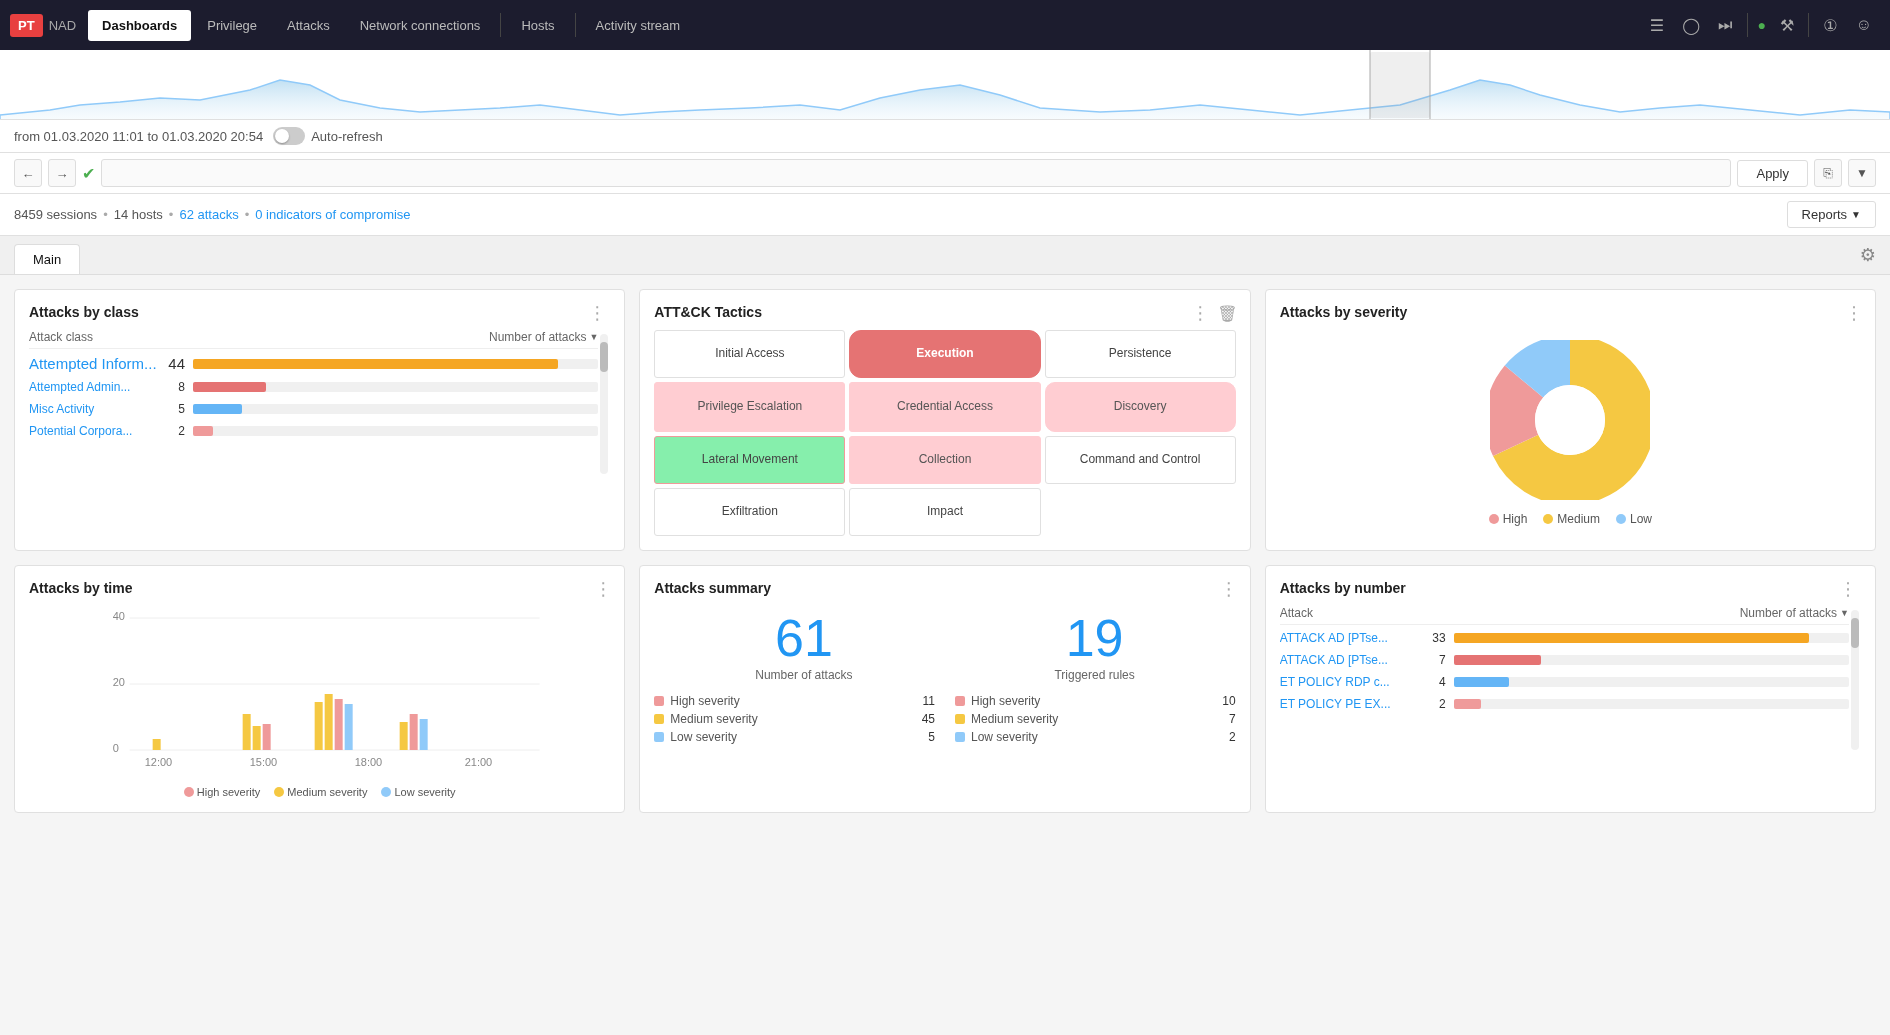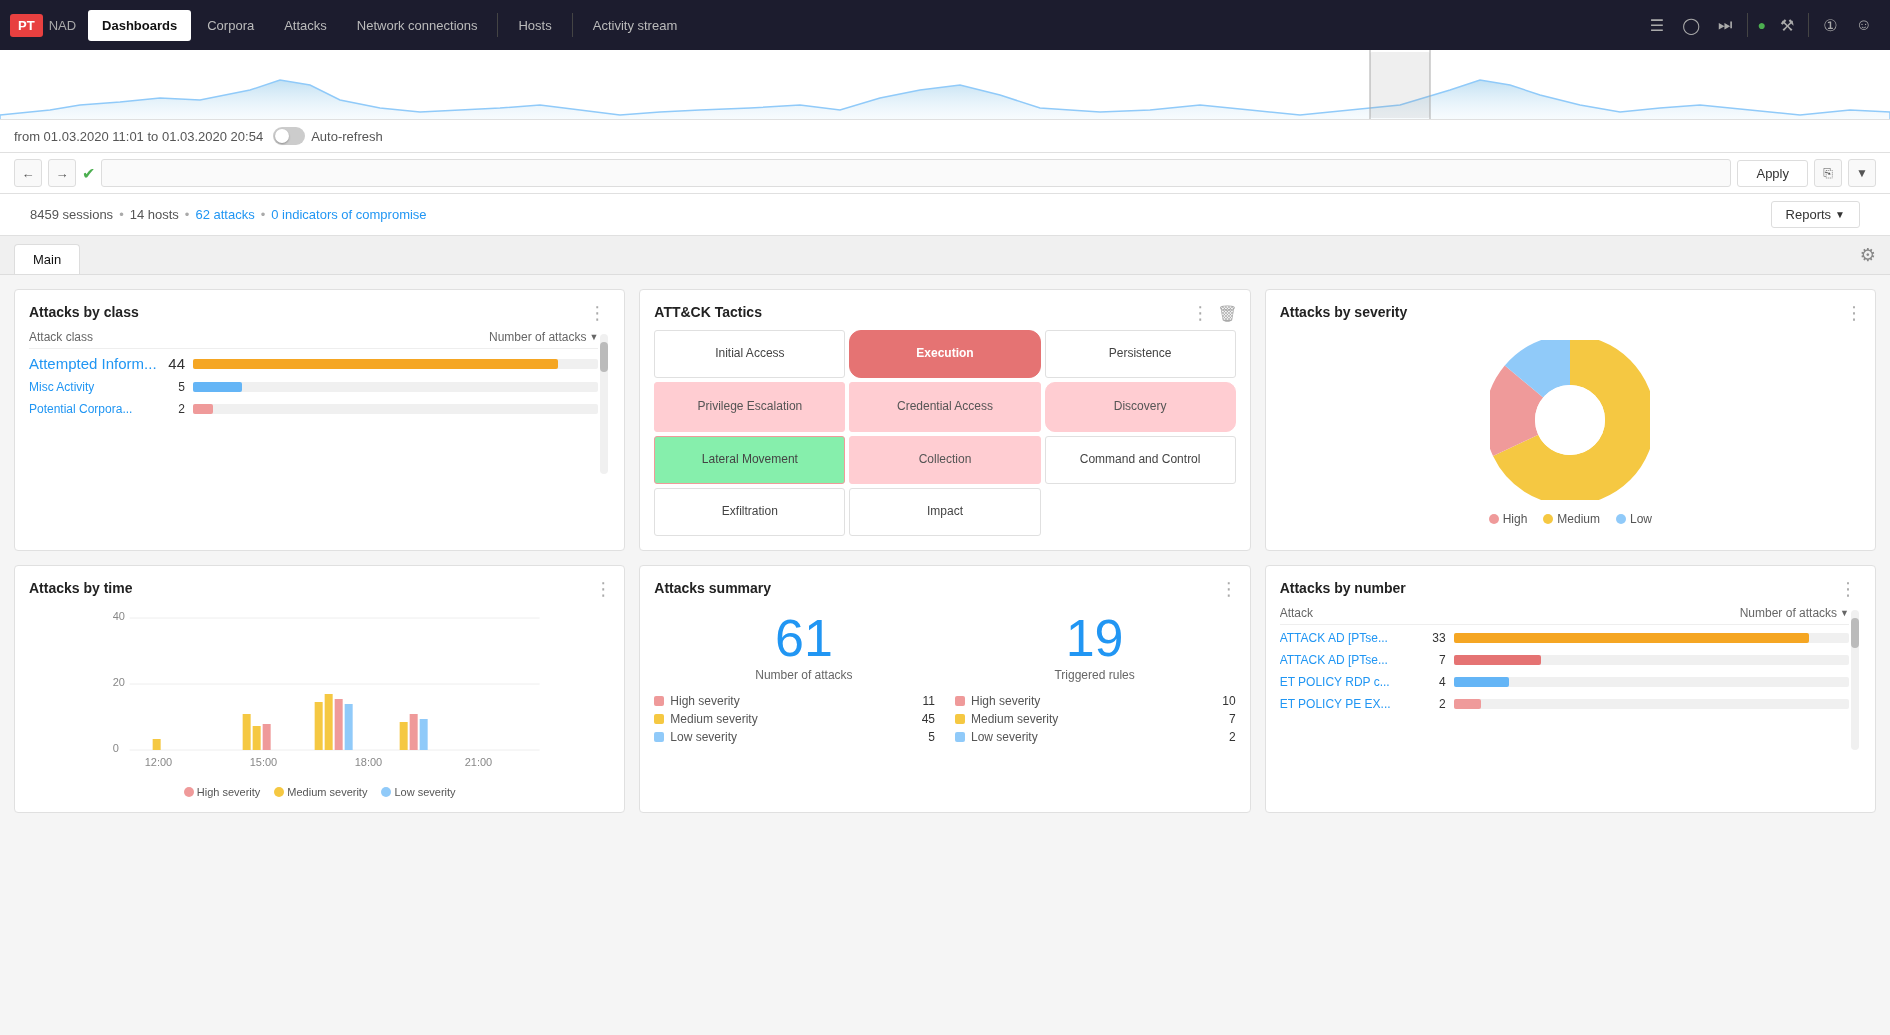--- a/index.html
+++ b/index.html
@@ -9,21 +9,21 @@
   </style>
 </head>
 <body>
 
 <nav style="display:flex;align-items:center;background:#1c1c2e;color:#ccc;height:50px;padding:0 10px;gap:2px;">
   <div style="background:#e84040;color:white;font-weight:bold;font-size:13px;padding:4px 8px;border-radius:3px;margin-right:4px;">
     <span>PT</span>
   </div>
   <span style="color:#aaa;font-size:13px;margin-right:10px;">NAD</span>
   <div style="padding:8px 14px;background:#fff;color:#111;font-weight:600;font-size:13px;cursor:pointer;border-radius:3px;white-space:nowrap;">Dashboards</div>
-  <div style="padding:8px 14px;color:#bbb;font-size:13px;cursor:pointer;white-space:nowrap;">Corpora</div>
+  <div style="padding:8px 14px;color:#bbb;font-size:13px;cursor:pointer;white-space:nowrap;">Privilege</div>
   <div style="padding:8px 14px;color:#bbb;font-size:13px;cursor:pointer;white-space:nowrap;">Attacks</div>
   <div style="padding:8px 14px;color:#bbb;font-size:13px;cursor:pointer;white-space:nowrap;">Network connections</div>
   <div style="width:1px;height:24px;background:#444;margin:0 4px;"></div>
   <div style="padding:8px 14px;color:#bbb;font-size:13px;cursor:pointer;white-space:nowrap;">Hosts</div>
   <div style="width:1px;height:24px;background:#444;margin:0 4px;"></div>
   <div style="padding:8px 14px;color:#bbb;font-size:13px;cursor:pointer;white-space:nowrap;">Activity stream</div>
   <div style="flex:1;"></div>
   <span style="color:#aaa;font-size:16px;padding:4px 8px;cursor:pointer;">☰</span>
   <span style="color:#aaa;font-size:16px;padding:4px 8px;cursor:pointer;">◯</span>
   <span style="color:#aaa;font-size:16px;padding:4px 8px;cursor:pointer;">⏭</span>
@@ -64,21 +64,21 @@
 <div style="background:#fff;padding:6px 14px;border-bottom:1px solid #e0e0e0;display:flex;align-items:center;gap:6px;">
   <button style="width:28px;height:28px;border:1px solid #ddd;background:#f9f9f9;border-radius:3px;cursor:pointer;display:flex;align-items:center;justify-content:center;color:#555;font-size:13px;">←</button>
   <button style="width:28px;height:28px;border:1px solid #ddd;background:#f9f9f9;border-radius:3px;cursor:pointer;display:flex;align-items:center;justify-content:center;color:#555;font-size:13px;">→</button>
   <span style="color:#4caf50;font-size:16px;">✔</span>
   <input type="text" style="flex: 1 1 0%; height: 28px; border: 1px solid rgb(221, 221, 221); border-radius: 3px; padding: 0px 8px; font-size: 13px; color: rgb(85, 85, 85); background: rgb(250, 250, 250);" value="">
   <button style="padding:5px 18px;background:#fff;border:1px solid #ddd;border-radius:3px;cursor:pointer;font-size:13px;color:#333;">Apply</button>
   <button style="width:28px;height:28px;border:1px solid #ddd;background:#f9f9f9;border-radius:3px;cursor:pointer;display:flex;align-items:center;justify-content:center;color:#555;font-size:12px;">⎘</button>
   <button style="width:28px;height:28px;border:1px solid #ddd;background:#f9f9f9;border-radius:3px;cursor:pointer;display:flex;align-items:center;justify-content:center;color:#555;font-size:12px;">▼</button>
 </div>
 
-<div style="background:#fff;padding:7px 30px;border-bottom:1px solid #e0e0e0;display:flex;align-items:center;font-size:13px;">
+<div style="background:#fff;padding:7px 14px;border-bottom:1px solid #e0e0e0;display:flex;align-items:center;font-size:13px;">
   <span style="color:#555;">8459 sessions</span>
   <span style="color:#aaa;margin:0 6px;">•</span>
   <span style="color:#555;">14 hosts</span>
   <span style="color:#aaa;margin:0 6px;">•</span>
   <span style="color:#2196f3;cursor:pointer;">62 attacks</span>
   <span style="color:#aaa;margin:0 6px;">•</span>
   <span style="color:#2196f3;cursor:pointer;">0 indicators of compromise</span>
   <div style="flex:1;"></div>
   <button style="padding:5px 14px;background:#fff;border:1px solid #ddd;border-radius:3px;cursor:pointer;font-size:13px;color:#333;display:flex;align-items:center;gap:4px;">
     <span>Reports</span>
@@ -108,20 +108,27 @@
       </div>
 
       <div style="display:flex;align-items:center;margin-bottom:8px;font-size:15px;">
         <span style="color:#2196f3;flex:0 0 130px;cursor:pointer;white-space:nowrap;overflow:hidden;text-overflow:ellipsis;">Attempted Inform...</span>
         <span style="flex:0 0 26px;text-align:right;margin-right:8px;color:#333;">44</span>
         <div style="flex:1;height:10px;background:#f0f0f0;border-radius:2px;">
           <div style="width:90%;height:10px;background:#f5a623;border-radius:2px;"></div>
         </div>
       </div>
       <div style="display:flex;align-items:center;margin-bottom:8px;font-size:12px;">
+        <span style="color:#2196f3;flex:0 0 130px;cursor:pointer;white-space:nowrap;overflow:hidden;text-overflow:ellipsis;">Attempted Admin...</span>
+        <span style="flex:0 0 26px;text-align:right;margin-right:8px;color:#333;">8</span>
+        <div style="flex:1;height:10px;background:#f0f0f0;border-radius:2px;">
+          <div style="width:18%;height:10px;background:#e57373;border-radius:2px;"></div>
+        </div>
+      </div>
+      <div style="display:flex;align-items:center;margin-bottom:8px;font-size:12px;">
         <span style="color:#2196f3;flex:0 0 130px;cursor:pointer;white-space:nowrap;overflow:hidden;text-overflow:ellipsis;">Misc Activity</span>
         <span style="flex:0 0 26px;text-align:right;margin-right:8px;color:#333;">5</span>
         <div style="flex:1;height:10px;background:#f0f0f0;border-radius:2px;">
           <div style="width:12%;height:10px;background:#64b5f6;border-radius:2px;"></div>
         </div>
       </div>
       <div style="display:flex;align-items:center;margin-bottom:8px;font-size:12px;">
         <span style="color:#2196f3;flex:0 0 130px;cursor:pointer;white-space:nowrap;overflow:hidden;text-overflow:ellipsis;">Potential Corpora...</span>
         <span style="flex:0 0 26px;text-align:right;margin-right:8px;color:#333;">2</span>
         <div style="flex:1;height:10px;background:#f0f0f0;border-radius:2px;">

